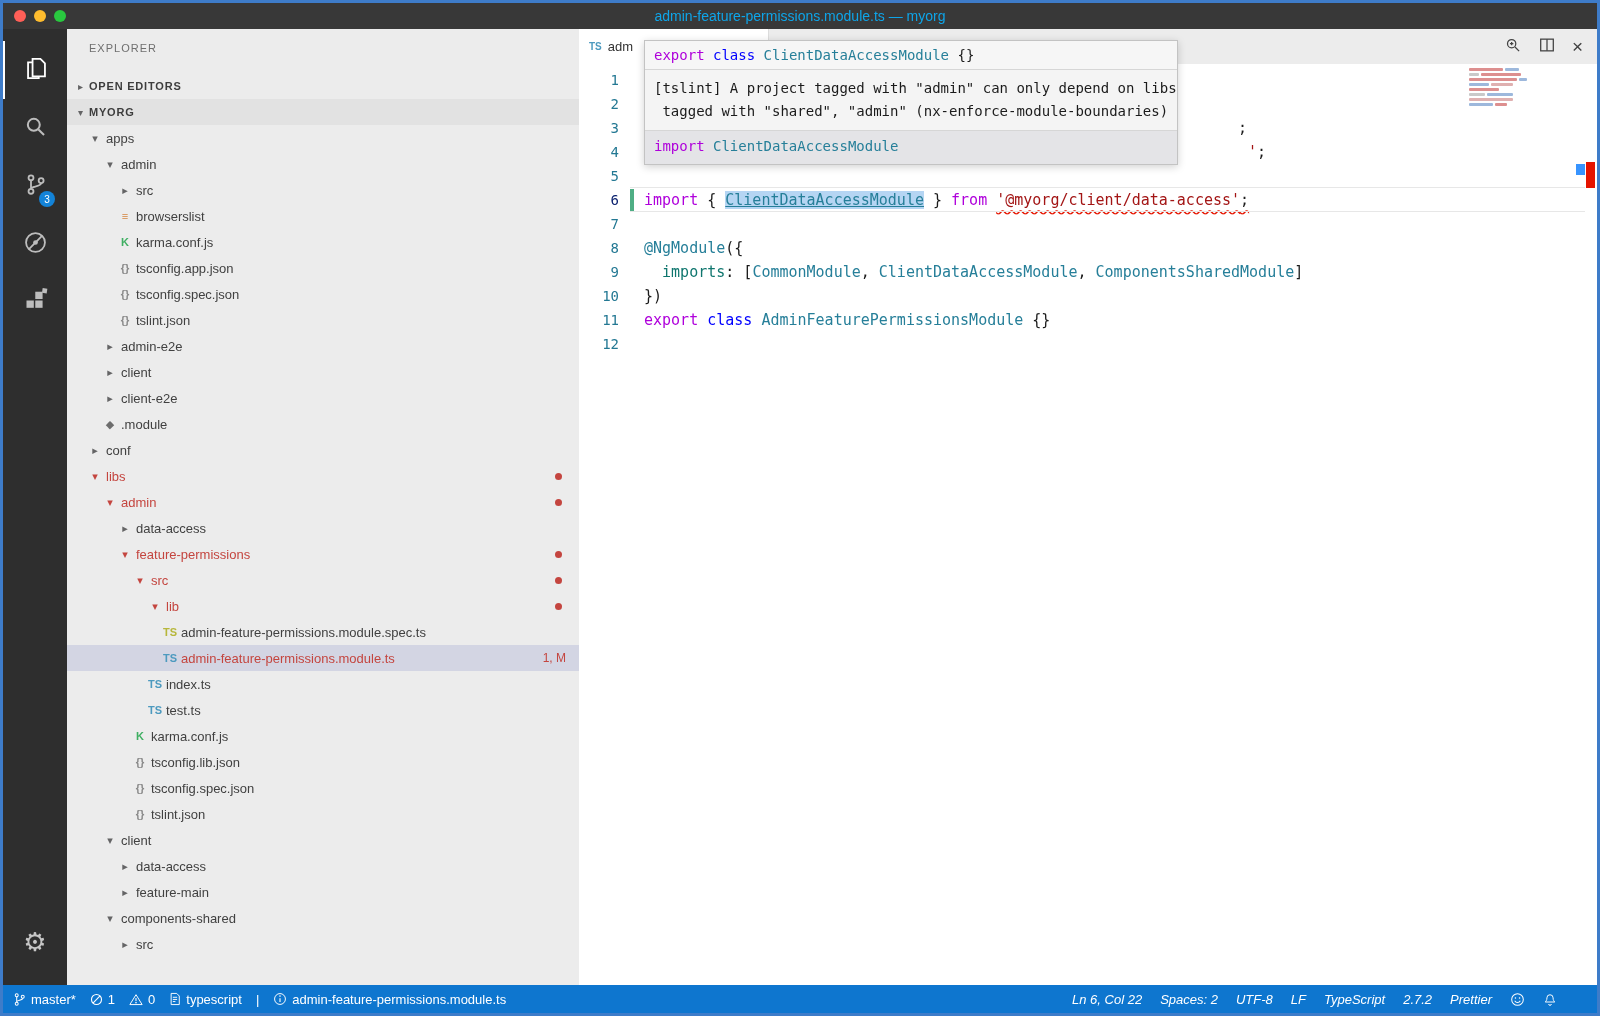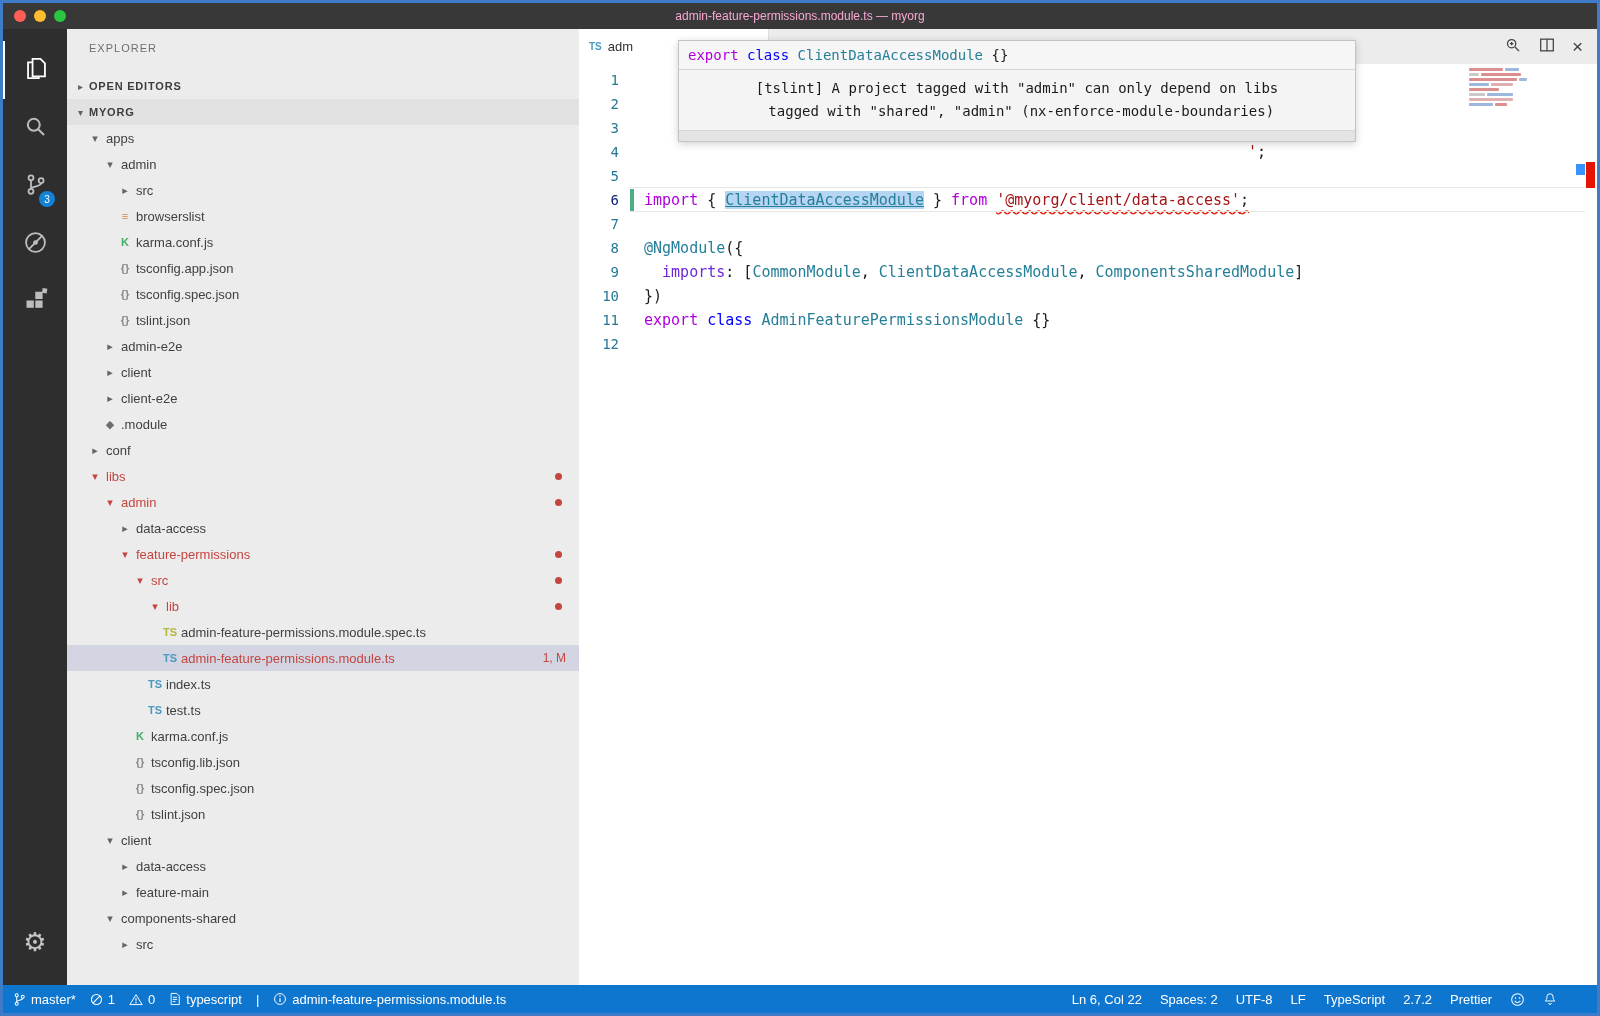--- a/index.html
+++ b/index.html
@@ -5,21 +5,21 @@
   * { margin:0; padding:0; box-sizing:border-box; }
   html,body { background:#9aa7b4; }
   body { width:1600px; height:1016px; font-family:"Liberation Sans","DejaVu Sans",sans-serif; }
 
   .window { width:1600px; height:1016px; border:3px solid #3e7cc9; background:#fff;
             display:flex; flex-direction:column; overflow:hidden; position:relative; }
 
   
   .titlebar { height:26px; background:#383838; flex:0 0 26px; display:flex; align-items:center;
               justify-content:center; position:relative; }
-  .titlebar .title { color:#f9a8d4; font-size:12px; }
+  .titlebar .title { color:#0ea5e9; font-size:14px; }
   .traffic { position:absolute; left:11px; top:7px; display:flex; gap:8px; }
   .light { width:12px; height:12px; border-radius:50%; border:none; }
   .light.red{ background:#ff5f57; } .light.yellow{ background:#febc2e; } .light.green{ background:#29c73f; }
 
   
   .main { flex:1; display:flex; min-height:0; }
 
   
   .activitybar { width:64px; background:#2e2e2e; display:flex; flex-direction:column; align-items:center;
                  padding-top:12px; position:relative; flex:0 0 64px; }
@@ -63,46 +63,46 @@
             font-family:"DejaVu Sans Mono","Liberation Mono",monospace; font-size:15px; line-height:24px; }
   .gutter { position:absolute; left:0; top:4px; width:40px; text-align:right; color:#237893; font-size:14px; }
   .gutter .ln { height:24px; }
   .gutter .ln.active { color:#0b216f; }
   .code { position:absolute; left:65px; top:4px; right:22px; color:#1b1b1b; }
   .code-line { height:24px; white-space:pre; position:relative; }
   .code-line.current::before { content:""; position:absolute; left:-14px; top:1px; bottom:1px; width:4px; background:#4fae85; }
   .code-line.current::after { content:""; position:absolute; left:-14px; right:-10px; top:-1px; bottom:0;
                               border-top:1px solid #e7e7e7; border-bottom:1px solid #e7e7e7; pointer-events:none; }
   .tk-p { color:#af00db; } .tk-b { color:#0000ff; } .tk-t { color:#267f99; }
-  .tk-s { color:#a31515; } .tk-d { color:#1b1b1b; } .tk-prop { color:#6d28d9;margin-top:48px; }
+  .tk-s { color:#a31515; } .tk-d { color:#1b1b1b; } .tk-prop { color:#0f766e;margin-top:48px; }
   .tk-link { background:#b5d5f3; text-decoration:underline; text-decoration-color:#19538f; }
   .tk-err { text-decoration:underline wavy #e51400; text-decoration-skip-ink:none; text-underline-offset:4px; }
   .tk-t.tk-link { text-decoration:underline; }
 
   
-  .hover { position:absolute; left:65px; top:11px; width:678px; background:#f4f4f4; border:1px solid #c3c3c3;
+  .hover { position:absolute; left:65px; top:11px; width:534px; background:#f4f4f4; border:1px solid #c3c3c3;
            font-family:"DejaVu Sans Mono","Liberation Mono",monospace; font-size:14px; color:#1b1b1b;
-           z-index:10; box-shadow:0 2px 8px rgba(0,0,0,.18);margin-left:34px; }
+           z-index:10; box-shadow:0 2px 8px rgba(0,0,0,.18); }
   .hover-sig { padding:6px 9px; border-bottom:1px solid #d6d6d6; white-space:pre; background:#f6f6f6; }
   .hover-msg { padding:7px 9px; border-bottom:1px solid #d6d6d6; white-space:pre; line-height:23px;text-align:center; }
   .hover-alias { padding:4px 9px 6px; background:#e4e4e7; white-space:pre; line-height:23px; }
   .hover-alias .aline { height:23px; }
 
   
   .minimap { position:absolute; right:64px; top:4px; width:64px; }
   .mm-row { height:3px; margin-bottom:2px; display:flex; gap:2px; }
   .mm-seg { height:3px; border-radius:1px; }
   .ovr-blue { position:absolute; right:12px; top:100px; width:9px; height:11px; background:#3794ff; }
   .ovr-red  { position:absolute; right:2px;  top:98px;  width:9px; height:26px; background:#e51400; }
 
   
   .statusbar { height:28px; flex:0 0 28px; background:#0e76cf; color:#fff; display:flex; align-items:center;
                font-size:13px; padding:0 40px 0 10px; }
   .sb-left { display:flex; align-items:center; gap:14px; }
-  .sb-right { margin-left:auto; display:flex; align-items:flex-start; gap:18px; }
+  .sb-right { margin-left:auto; display:flex; align-items:flex-end; gap:18px;font-style:italic; }
   .sb-item { display:flex; align-items:center; gap:5px; cursor:pointer; white-space:nowrap; }
   .sb-icon { display:flex; align-items:center; }
 </style>
 </head>
 <body>
 
 <div class="window">
 
   <div class="titlebar">
     <div class="traffic">
@@ -411,21 +411,21 @@
             </div>
         </div>
         <div class="ovr-blue"></div>
         <div class="ovr-red"></div>
       </div>
 
       <div class="hover">
         <div class="hover-sig"><span class="tk-p">export</span><span class="tk-d"> </span><span class="tk-b">class</span><span class="tk-d"> </span><span class="tk-t">ClientDataAccessModule</span><span class="tk-d"> {}</span></div>
         <div class="hover-msg">[tslint] A project tagged with "admin" can only depend on libs
  tagged with "shared", "admin" (nx-enforce-module-boundaries)</div>
-        <div class="hover-alias"></div>
+        <div class="hover-alias"><div class="aline"><span class="tk-p">import</span><span class="tk-d"> </span><span class="tk-t">ClientDataAccessModule</span></div></div>
       </div>
 
     </div>
   </div>
 
   <div class="statusbar">
     <div class="sb-left">
         <div class="sb-item">
           <span class="sb-icon">
             <svg width="13" height="15" viewBox="0 0 14 16">

